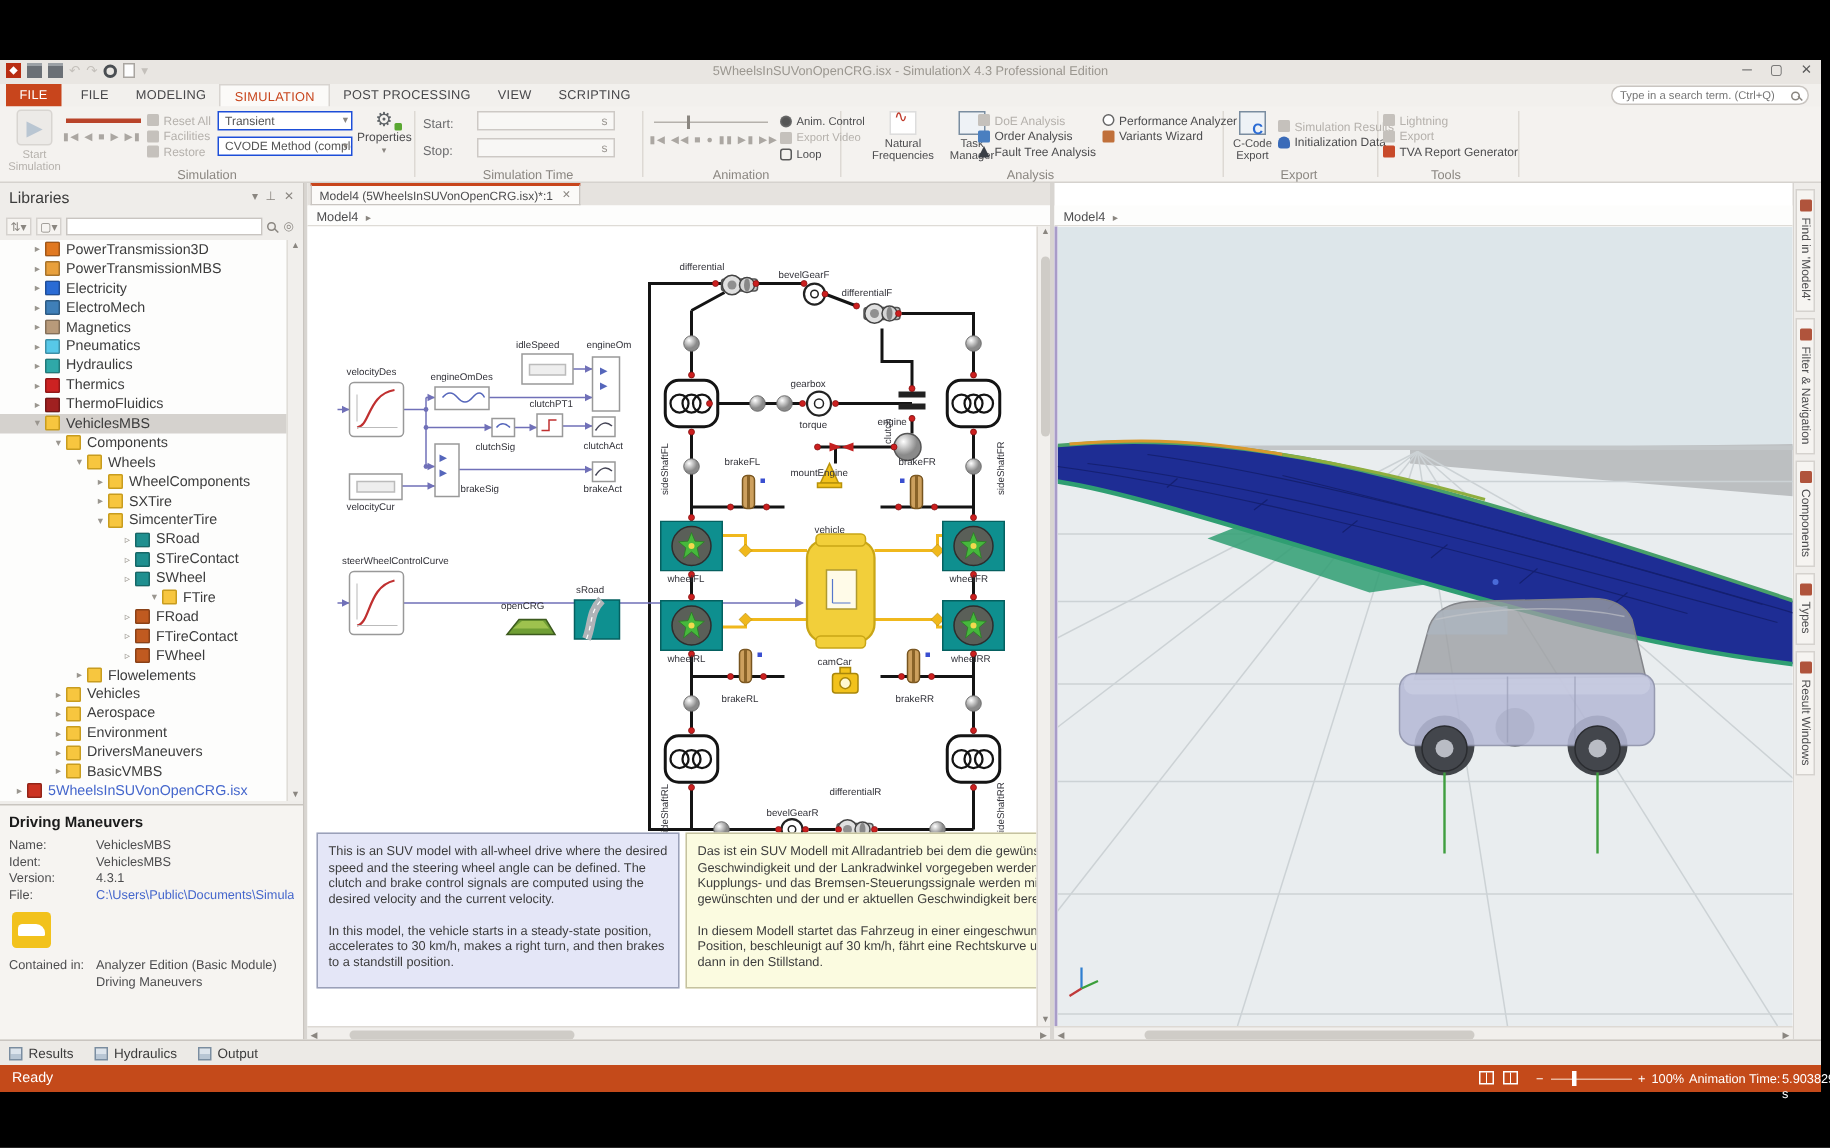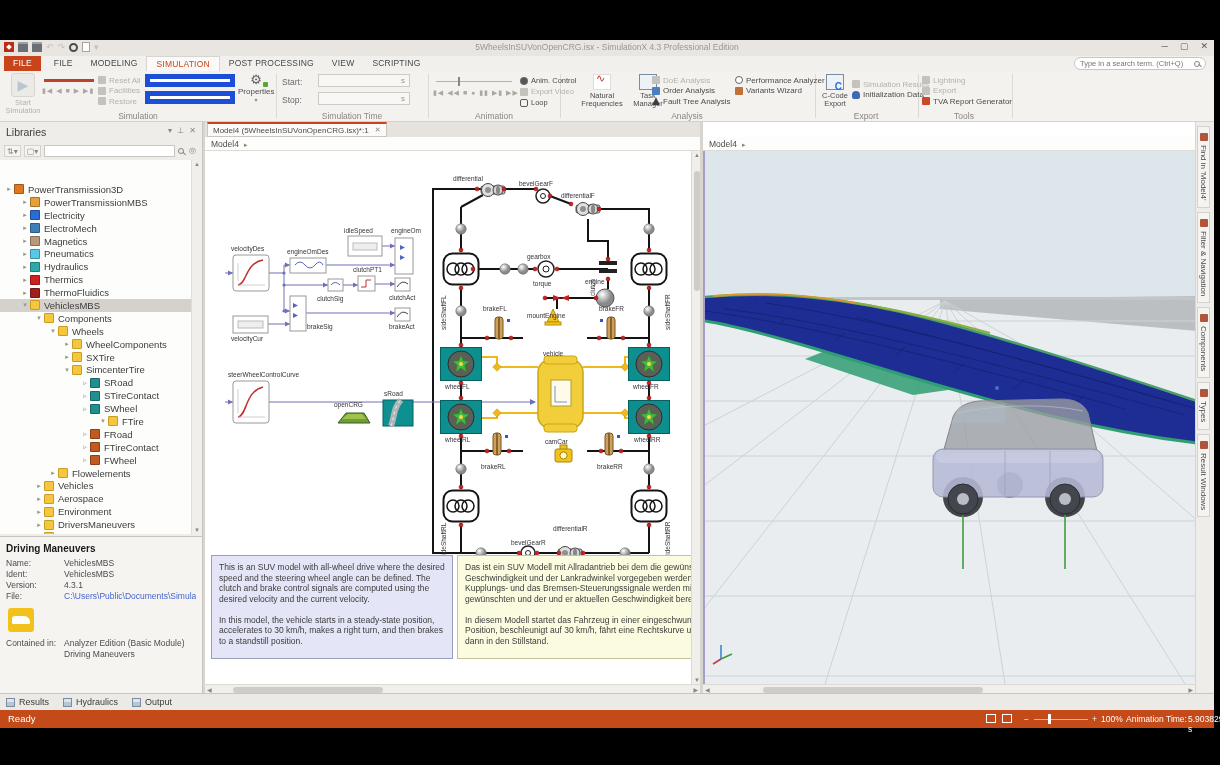--- a/index.html
+++ b/index.html
@@ -46,21 +46,21 @@
   .ric { width:8px; height:8px; flex:none; border-radius:1px; }
   .ri-gray { background:#c5c1bc; }
   .ri-dark { background:radial-gradient(circle at 50% 50%, #555 40%, #8a8a8a); border-radius:50%; }
   .ri-loop { border:1.5px solid #5a5a5a; border-radius:2px; background:transparent; }
   .ri-blue { background:#4a7fc0; }
   .ri-dark2 { background:#3a3f46; clip-path:polygon(50% 0,100% 100%,0 100%); }
   .ri-clock { border:1.5px solid #666; border-radius:50%; background:#fff; }
   .ri-var { background:#c0703a; }
   .ri-init { background:#3a6bb8; border-radius:50% 50% 2px 2px; }
   .ri-tva { background:#c84a2a; }
-  .dropdown { position:absolute; width:90px; height:13px; background:#fff; border:5px solid #1d4ed8; font-size:8px; color:#555; padding:1px 4px; white-space:nowrap; overflow:hidden; }
+  .dropdown { position:absolute; width:90px; height:13px; background:#fff; border:1px solid #1d4ed8; font-size:8px; color:#555; padding:1px 4px; white-space:nowrap; overflow:hidden; }
   .dropdown::after { content:"▾"; position:absolute; right:2px; top:1px; color:#8a8680; font-size:7px; }
   .propbtn { position:absolute; width:36px; text-align:center; font-size:8px; color:#4c4c4e; }
   .gear { font-size:13px; color:#5f6468; line-height:14px; position:relative; }
   .gear i { position:absolute; width:5px; height:5px; background:#5aa832; right:6px; bottom:0; border-radius:1px; }
   .timerow { position:absolute; font-size:8.5px; color:#6a6a6c; }
   .timefield { position:absolute; width:92px; height:13px; background:#f8f7f5; border:1px solid #cdc9c5; font-size:8px; color:#9a9691; text-align:right; padding:1px 4px; }
   .sliderline { position:absolute; width:76px; height:1px; background:#b5b1ac; }
   .sliderline i { position:absolute; left:22px; top:-4px; width:2px; height:9px; background:#8a8680; }
   .bigitem { position:absolute; text-align:center; font-size:7.5px; line-height:8px; color:#4c4c4e; }
   .bi { width:18px; height:16px; margin:0 auto 2px auto; }
@@ -331,21 +331,21 @@
       </div>
       <div class="libtool">
         <span class="tbtn">⇅▾</span>
         <span class="tbtn">▢▾</span>
         <span class="libsearch"></span>
         <div class="mag"></div>
         <span class="tbtn" style="border:none;background:none">◎</span>
       </div>
       <div class="tree">
 
-      <div class="trow" style="padding-left: 4px; margin-top: 23px;">
+      <div class="trow" style="padding-left: 20px;">
             <span class="texp">▸</span>
             <span class="tico ic-orange"></span>
             <span class="tlab">PowerTransmission3D</span>
           </div>
             <div class="trow" style="padding-left: 20px;">
             <span class="texp">▸</span>
             <span class="tico ic-amber"></span>
             <span class="tlab">PowerTransmissionMBS</span>
           </div>
             <div class="trow" style="padding-left: 20px;">

